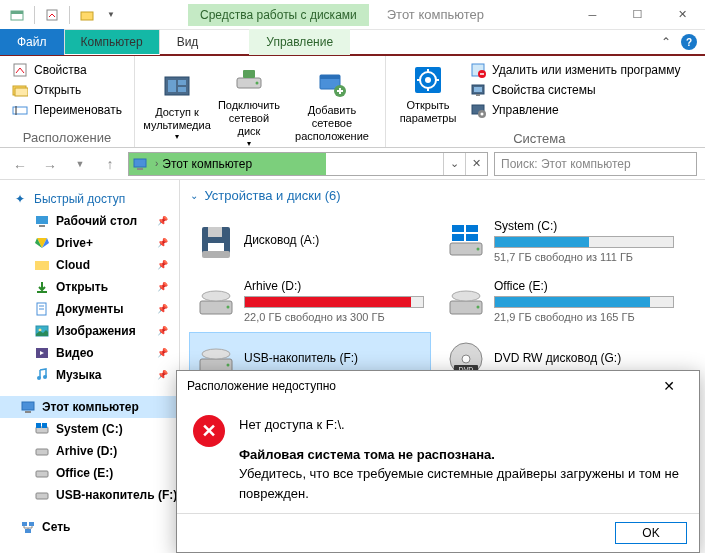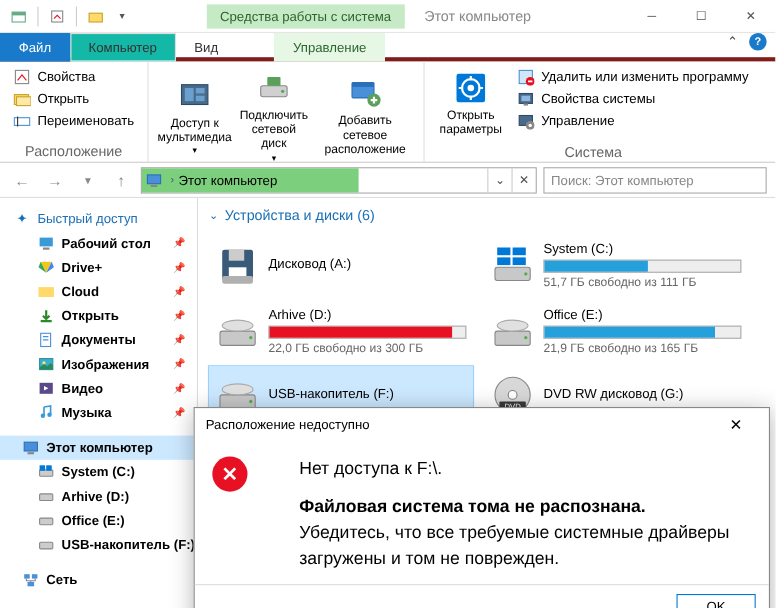--- a/index.html
+++ b/index.html
@@ -9,21 +9,21 @@
 .titlebar { height: 30px; display: flex; align-items: center; background: #fff; border-bottom: 1px solid #e5e5e5; }
 .qat { display: flex; align-items: center; gap: 2px; padding: 0 6px; }
 .qat-btn { width: 22px; height: 22px; display: flex; align-items: center; justify-content: center; }
 .qat-divider { width: 1px; height: 18px; background: #ccc; margin: 0 4px; }
 .title-context { background: #c5eac5; color: #2e652e; padding: 4px 12px; font-size: 12px; margin-left: 60px; }
 .title-text { color: #888; font-size: 13px; margin-left: 18px; }
 .window-controls { margin-left: auto; display: flex; }
 .win-ctrl { width: 45px; height: 30px; display: flex; align-items: center; justify-content: center; color: #555; font-size: 11px; }
 
 
-.ribbon-tabs { display: flex; height: 26px; align-items: flex-start; border-bottom: 4px solid #7f1d1d; }
+.ribbon-tabs { display: flex; height: 26px; align-items: center; border-bottom: 2px solid #7f1d1d; }
 .ribbon-tab { padding: 5px 16px; font-size: 12px; color: #333; border: 1px solid transparent; cursor: pointer; }
 .ribbon-tab.file { background: #1979ca; color: #fff; }
 .ribbon-tab.active { border: 1px solid #ddd; border-bottom: 1px solid #fff; background: #14b8a6; }
 .ribbon-tab.context { background: #e6f7e6; color: #2e652e; }
 .ribbon-right { margin-left: auto; display: flex; align-items: center; padding-right: 8px; gap: 10px; }
 .help-icon { width: 16px; height: 16px; border-radius: 50%; background: #1979ca; color: #fff; display: flex; align-items: center; justify-content: center; font-size: 10px; font-weight: bold; }
 
 
 .ribbon-body { height: 92px; background: #fff; border-bottom: 1px solid #ccc; display: flex; }
 .ribbon-group { border-right: 1px solid #e0e0e0; padding: 4px 8px 2px 8px; display: flex; flex-direction: column; }
@@ -70,21 +70,21 @@
 .drive-bar { width: 100%; height: 12px; border: 1px solid #aaa; background: #eee; position: relative; margin-bottom: 3px; }
 .drive-bar-fill { position: absolute; left: 0; top: 0; bottom: 0; }
 .drive-free { font-size: 11px; color: #666; }
 
 
 .dialog { position: absolute; left: 176px; top: 370px; width: 524px; background: #fff; border: 1px solid #888; box-shadow: 0 4px 20px rgba(0,0,0,0.3); z-index: 100; }
 .dialog-title { height: 30px; display: flex; align-items: center; padding: 0 10px; font-size: 12px; }
 .dialog-close { margin-left: auto; width: 40px; height: 28px; display: flex; align-items: center; justify-content: center; font-size: 14px; }
 .dialog-body { padding: 14px 16px 10px 16px; display: flex; gap: 14px; }
 .dialog-x { width: 32px; height: 32px; border-radius: 50%; background: #e81123; display: flex; align-items: center; justify-content: center; color: #fff; font-size: 18px; font-weight: bold; flex-shrink: 0; }
-.dialog-text { font-size: 16px; line-height: 1.5; margin-left: 33px; }
+.dialog-text { font-size: 13px; line-height: 1.5; }
 .dialog-text .heading { margin-bottom: 10px; }
 .dialog-text .bold { font-weight: bold; }
 .dialog-buttons { padding: 8px 12px; display: flex; justify-content: flex-end; border-top: 1px solid #ddd; }
 .dialog-ok { min-width: 72px; padding: 3px 18px; border: 1px solid #0078d7; background: #fff; font-size: 12px; }
 
 
 svg { display: block; }
 </style>
 </head>
 <body>
@@ -105,21 +105,21 @@
         </svg>
       </div>
     <div class="qat-divider"></div>
     <div class="qat-btn">
         <svg width="14" height="14">
           <rect x="1" y="4" width="12" height="8" fill="#ffd96a" stroke="#c9a227"></rect>
         </svg>
       </div>
     <div class="qat-btn" style="font-size:8px;color:#555">▼</div>
   </div>
-  <div class="title-context">Средства работы с система</div>
+  <div class="title-context">Средства работы с дисками</div>
   <div class="title-text">Этот компьютер</div>
   <div class="window-controls">
     <div class="win-ctrl">─</div>
     <div class="win-ctrl">☐</div>
     <div class="win-ctrl">✕</div>
   </div>
 </div>
 
 <div class="ribbon-tabs">
   <div class="ribbon-tab file">Файл</div>

